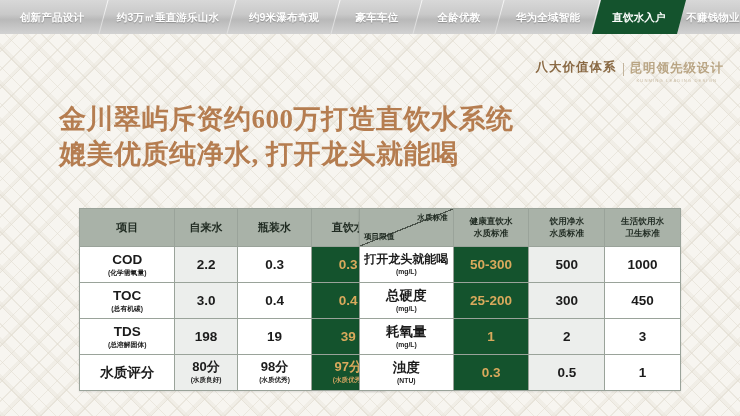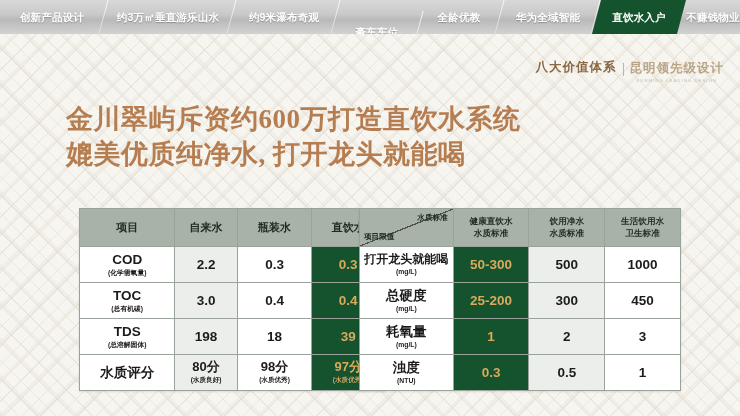--- a/index.html
+++ b/index.html
@@ -72,21 +72,21 @@
     font-family:"Liberation Serif","DejaVu Serif",serif;
     letter-spacing:1px;
   }
   #brand-en{
     font-size:4.2px;color:#c9bba3;letter-spacing:1.1px;
   }
 
   
   #headline{
     position:absolute;left:40px;top:102px;
-    display:flex;align-items:center;gap:21px;
+    display:flex;align-items:center;gap:14px;
   }
   #headline-bar{width:5px;background:#1d5235;border-radius:1px;}
   #headline-text{
     font-family:"Liberation Serif","DejaVu Serif",serif;
     font-weight:bold;color:#b57d50;
     font-size:27px;line-height:35px;letter-spacing:.5px;
     white-space:nowrap;
   }
 
   
@@ -150,21 +150,21 @@
   <div id="nav">
     <div class="tab sep" style="left:0px;width:104px;">
       <span class="lbl">创新产品设计</span>
     </div>
     <div class="tab sep" style="left:104px;width:128px;">
       <span class="lbl">约3万㎡垂直游乐山水</span>
     </div>
     <div class="tab sep" style="left:232px;width:104px;">
       <span class="lbl">约9米瀑布奇观</span>
     </div>
-    <div class="tab sep" style="left:336px;width:82px;margin-top:15px;">
+    <div class="tab sep" style="left:336px;width:82px;">
       <span class="lbl">豪车车位</span>
     </div>
     <div class="tab sep" style="left:500px;width:96px;">
       <span class="lbl">华为全域智能</span>
     </div>
     <div class="tab sep" style="left:418px;width:82px;">
       <span class="lbl">全龄优教</span>
     </div>
     <div class="tab sel" style="left:592px;width:94px;">
       <span class="lbl">直饮水入户</span>
@@ -219,21 +219,21 @@
           <td class="alt">3.0</td>
           <td class="plain">0.4</td>
           <td class="green">0.4</td>
         </tr>
         <tr>
           <td class="lbl-cell">
             <span class="big">TDS</span>
             <span class="sub">(总溶解固体)</span>
           </td>
           <td class="alt">198</td>
-          <td class="plain">18</td>
+          <td class="plain">19</td>
           <td class="green">39</td>
         </tr>
         <tr>
           <td class="lbl-cell">
             <span class="big">水质评分</span>
           </td>
           <td class="alt score">
             <span class="big">80分</span>
             <span class="sub">(水质良好)</span>
           </td>

